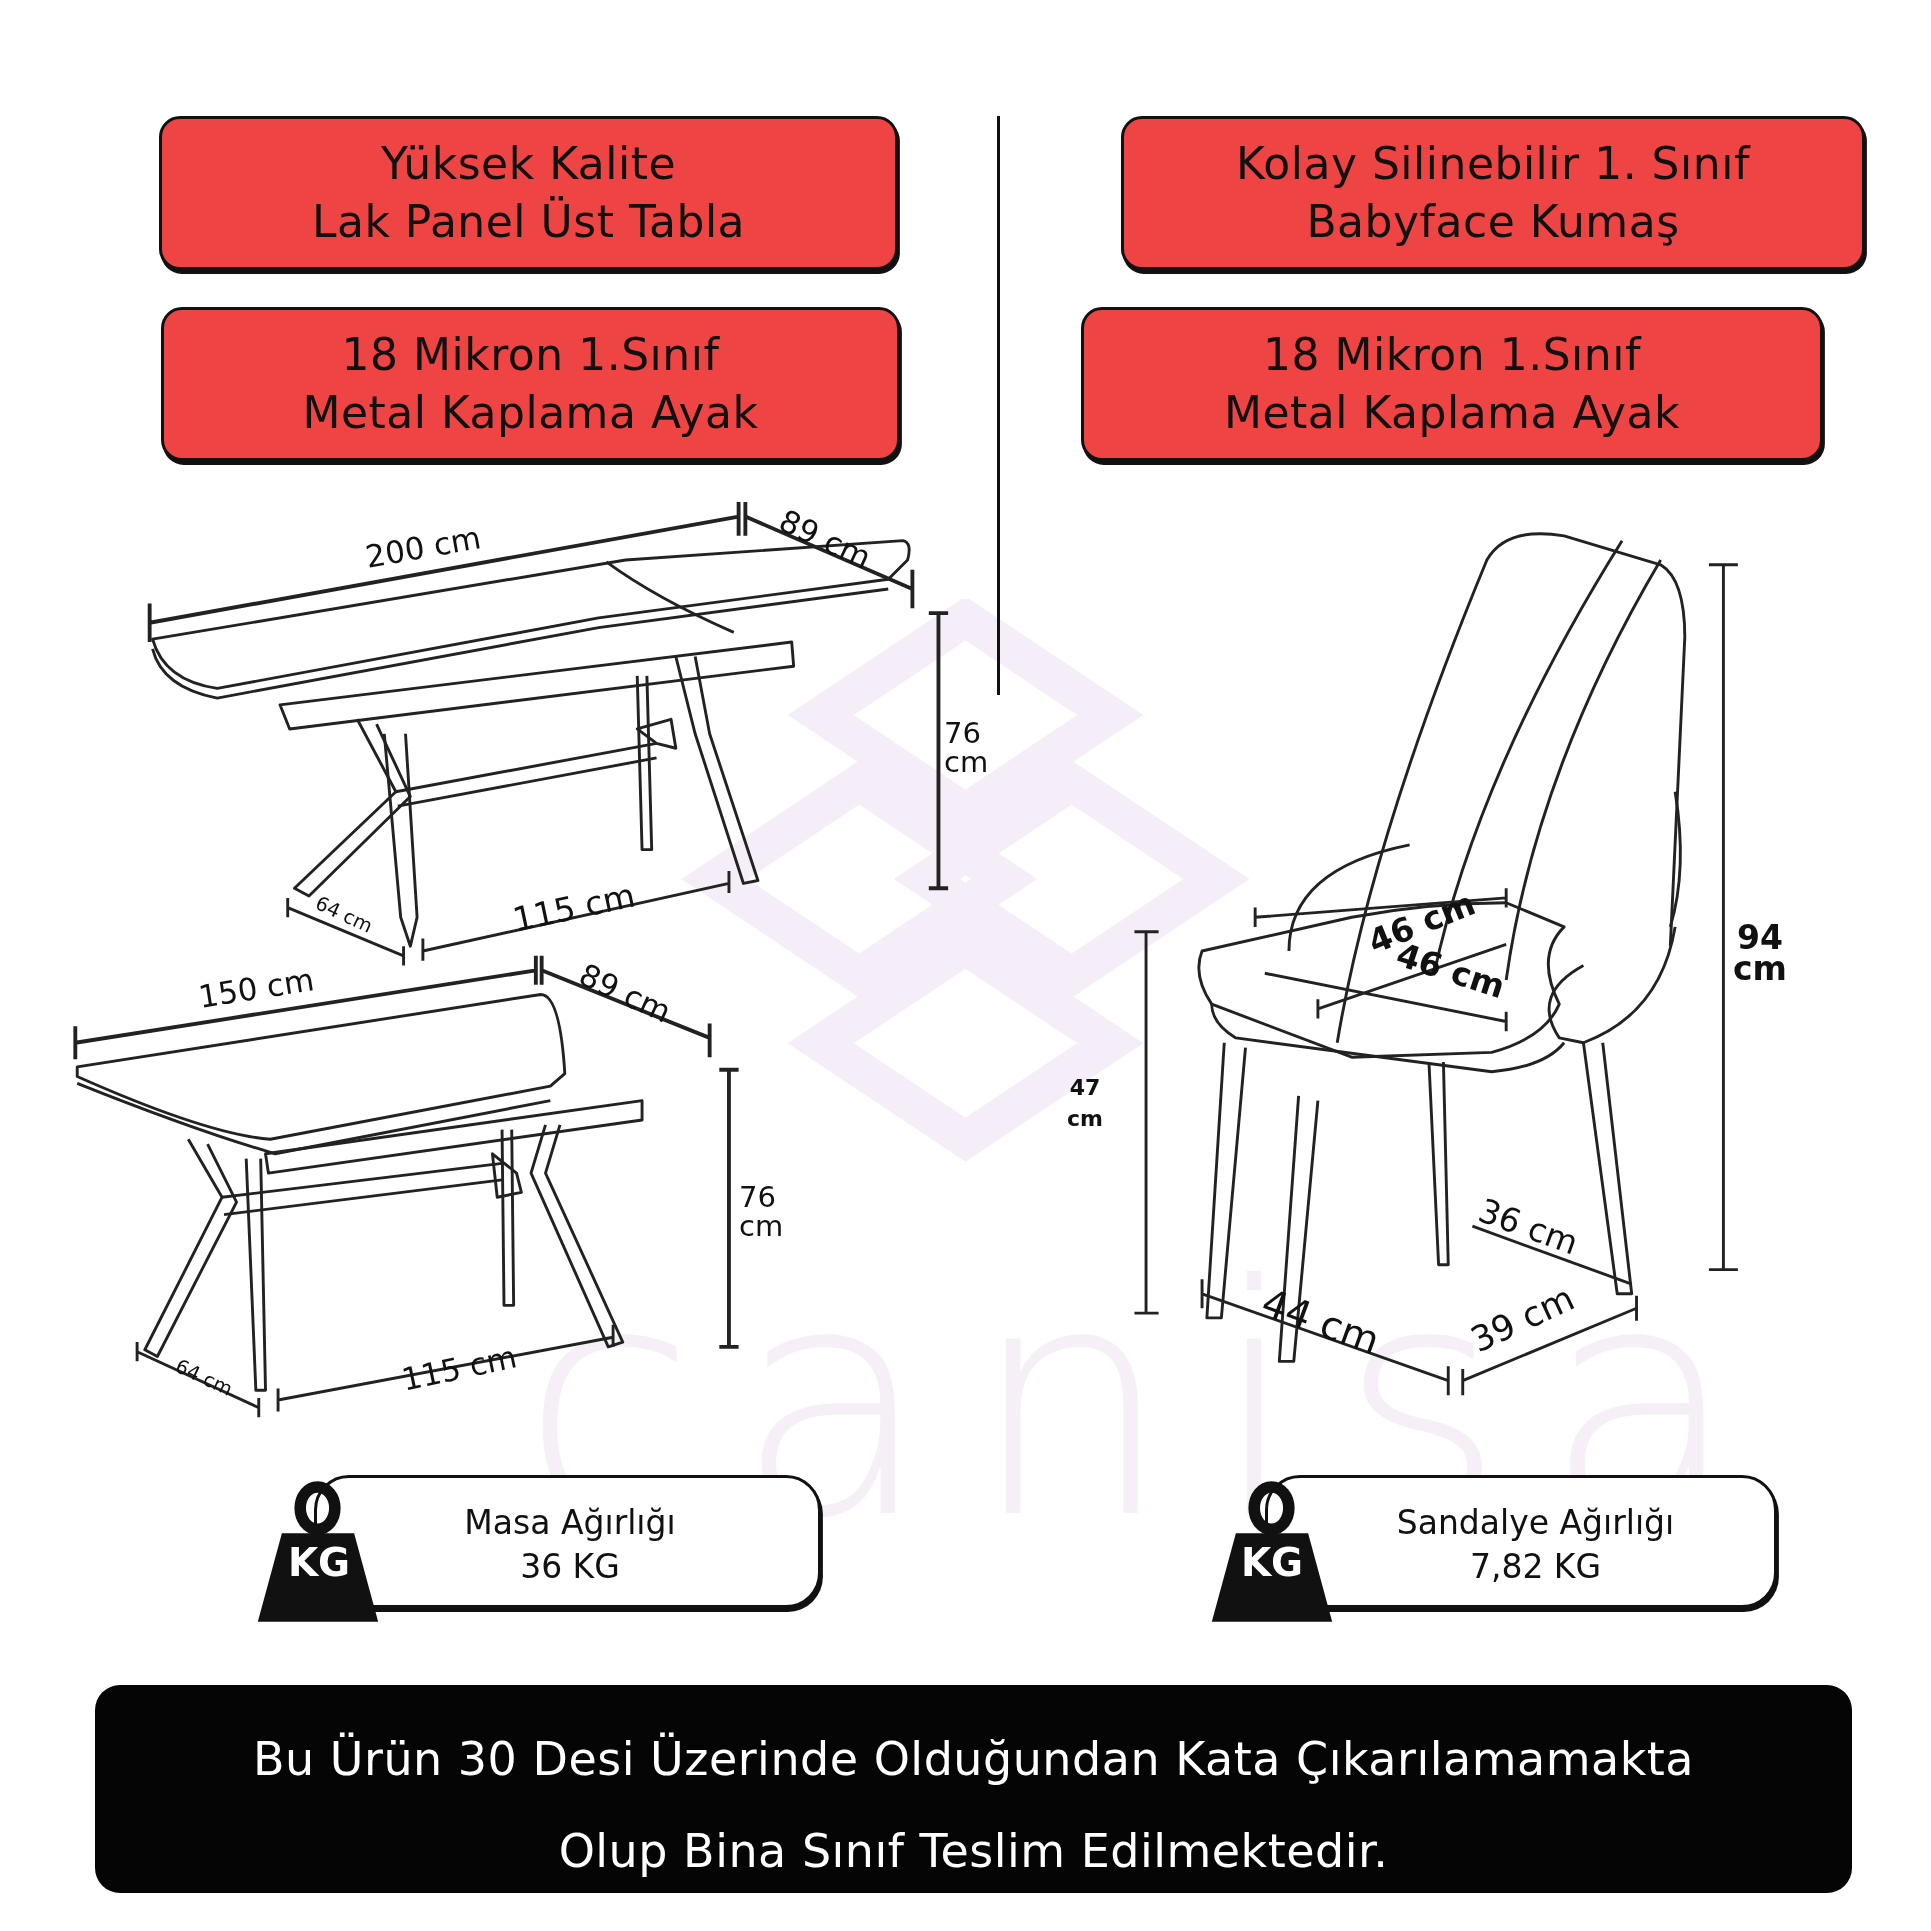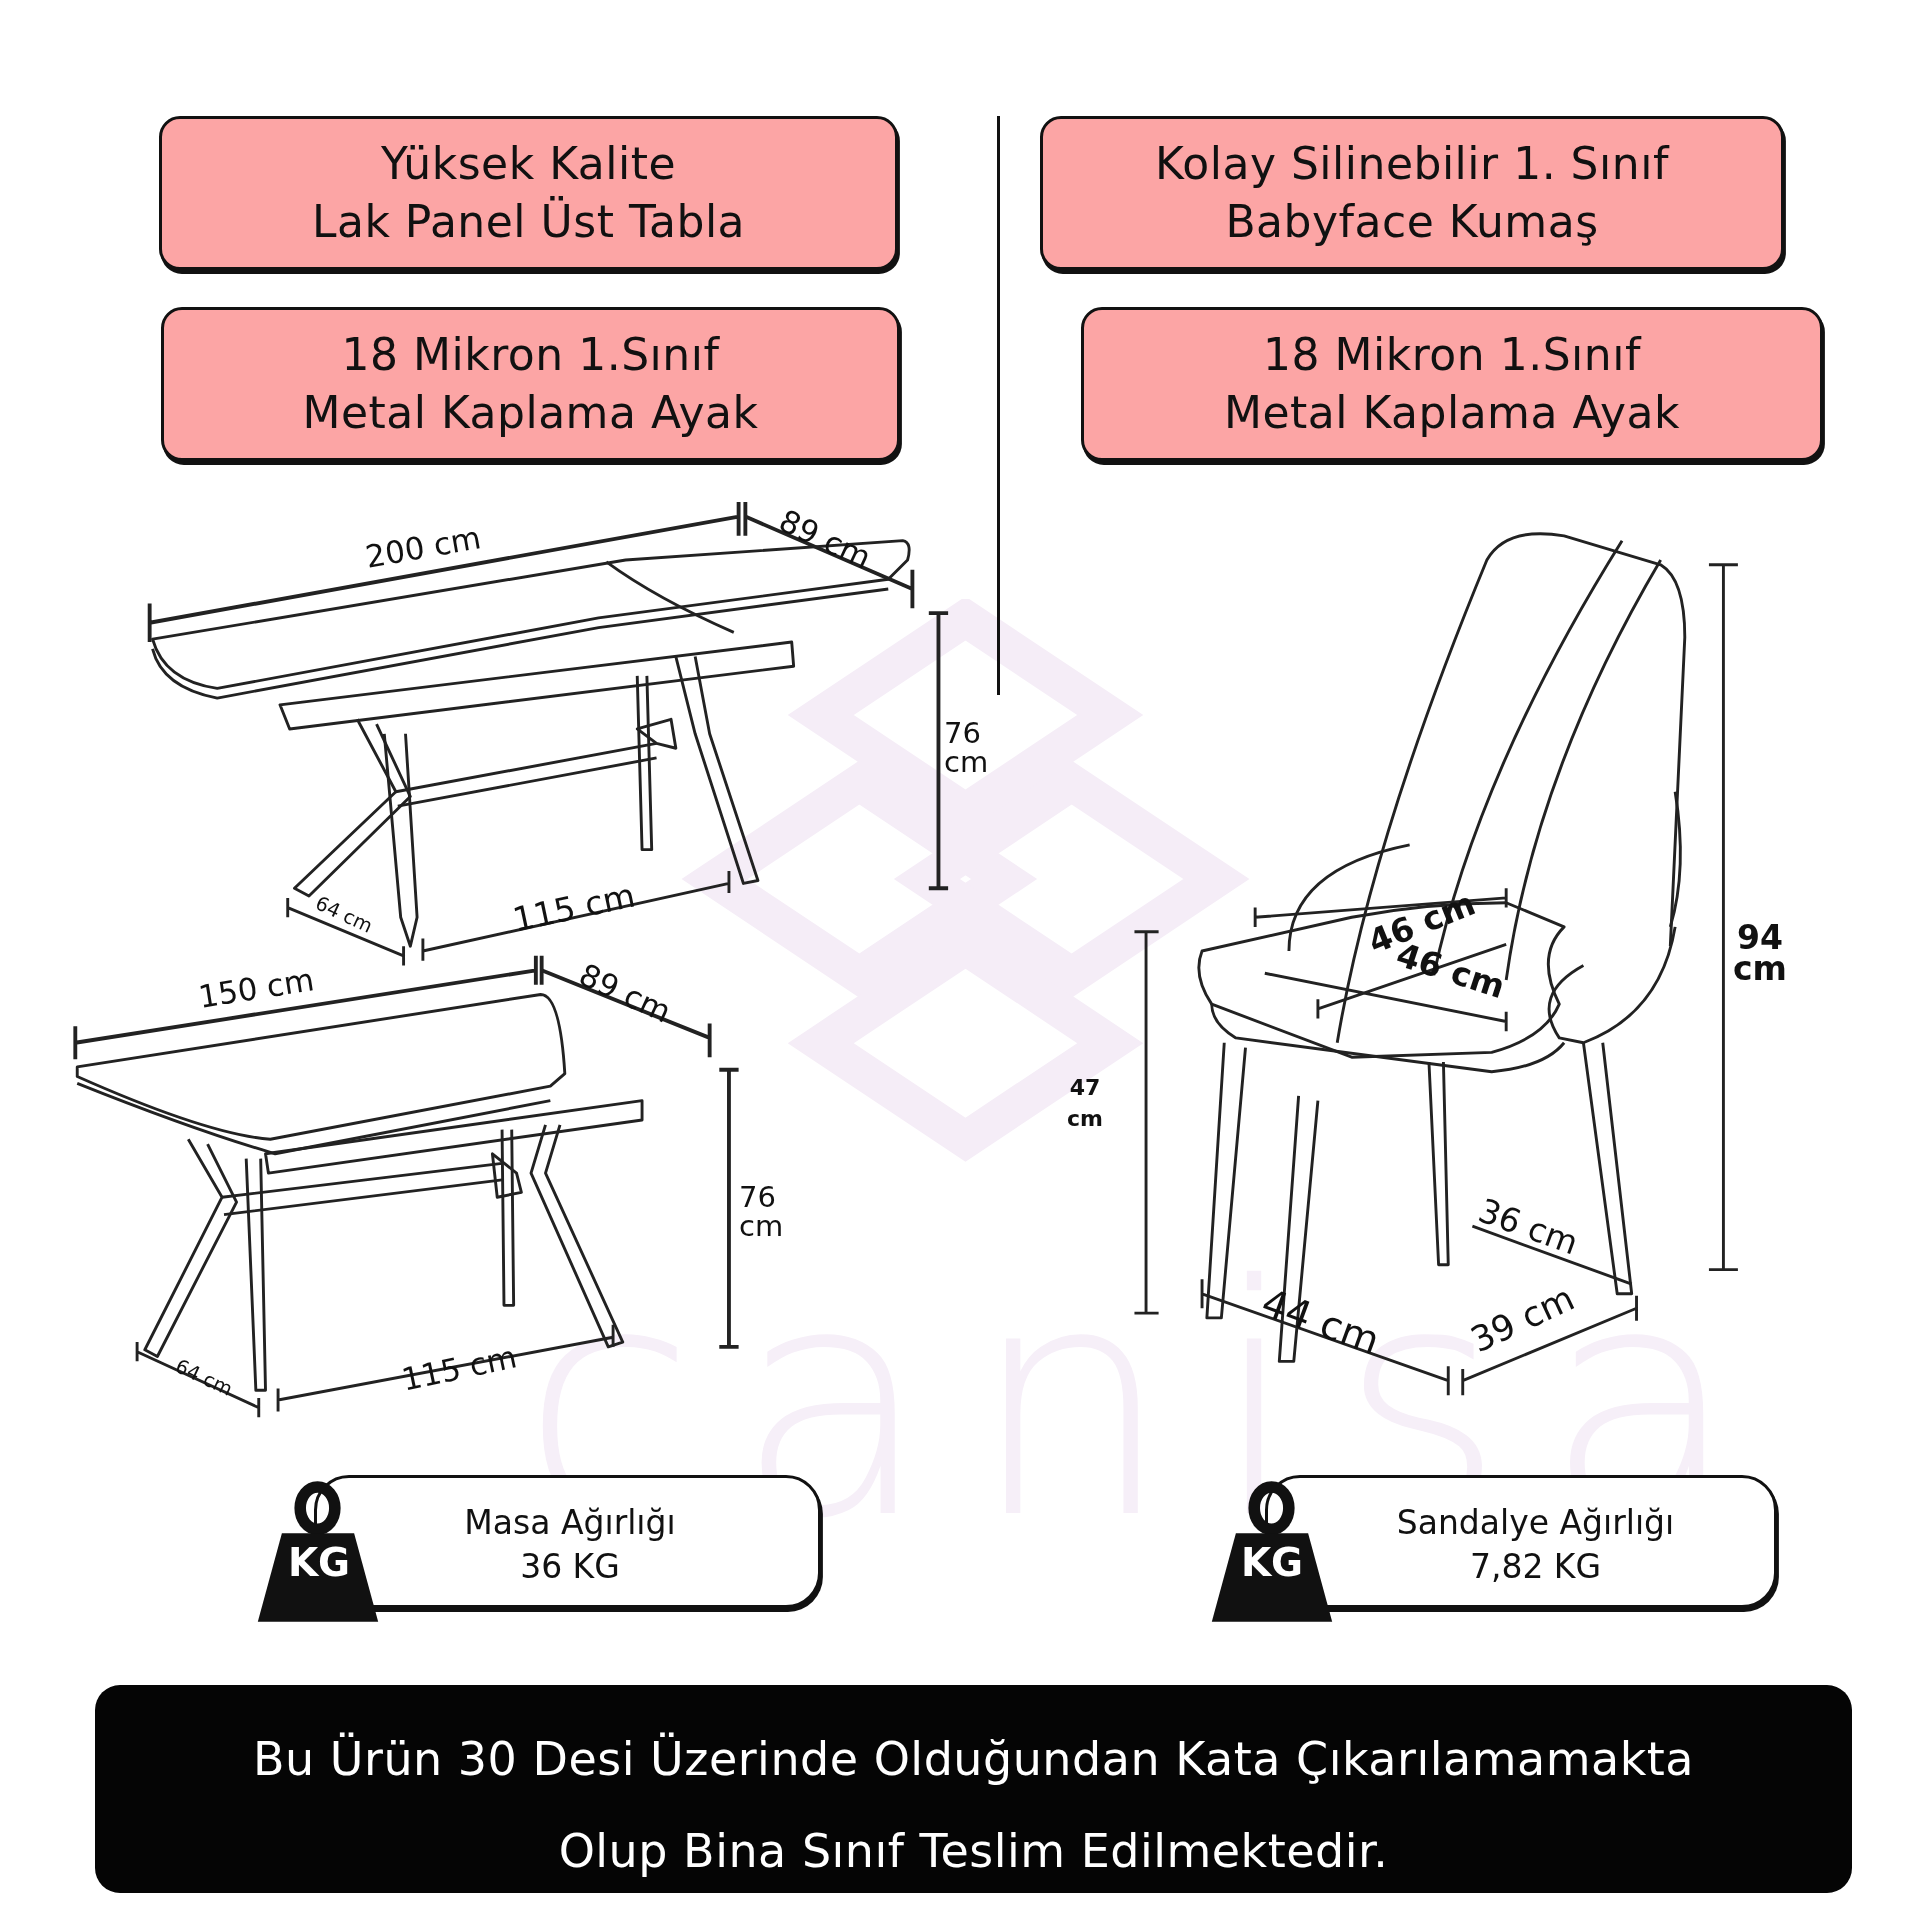--- a/index.html
+++ b/index.html
@@ -1,19 +1,19 @@
 <!DOCTYPE html>
 <html><head>
 <meta charset="utf-8">
 <style>
   html, body { margin:0; padding:0; background:#ffffff; }
   body { width:1931px; height:1931px; position:relative; overflow:hidden;
          font-family:"DejaVu Sans","Liberation Sans",sans-serif; color:#111; }
   .abs { position:absolute; }
-  .box { position:absolute; border:3.9px solid #111; border-radius:21px; background:#fca5a5;
+  .box { position:absolute; border:3.9px solid #111; border-radius:21px; background:#ef4444;
          display:flex; flex-direction:column; align-items:center; justify-content:center;
          box-shadow:1.9px 3.9px 0 #111; box-sizing:border-box; }
   .box .line { font-size:44px; line-height:58px; letter-spacing:0.5px; color:#111; white-space:nowrap; }
   .divider { position:absolute; left:997px; top:116px; width:2.9px; height:579px; background:#111; }
   .watermark { position:absolute; z-index:0; pointer-events:none; }
   .wm-text { position:absolute; left:521px; top:1217px; font-size:319px; letter-spacing:39px;
              color:#f6eff8; font-family:"DejaVu Sans", sans-serif; font-weight:300; }
   svg.drawing { position:absolute; z-index:1; overflow:visible; }
   .dim { position:absolute; z-index:2; color:#111; white-space:nowrap; font-family:"DejaVu Sans", sans-serif; }
   .dim-bold { font-weight:bold; }
@@ -41,21 +41,21 @@
 </div>
 
 <div class="box" style="left:159px;top:116px;width:739px;height:154px">
   <div class="line">Yüksek Kalite</div>
   <div class="line">Lak Panel Üst Tabla</div>
 </div>
 <div class="box" style="left:161px;top:307px;width:739px;height:154px">
   <div class="line">18 Mikron 1.Sınıf</div>
   <div class="line">Metal Kaplama Ayak</div>
 </div>
-<div class="box" style="left:1040px;top:116px;width:744px;height:154px">
+<div class="box" style="left:1121px;top:116px;width:744px;height:154px">
   <div class="line">Kolay Silinebilir 1. Sınıf</div>
   <div class="line">Babyface Kumaş</div>
 </div>
 <div class="box" style="left:1081px;top:307px;width:742px;height:154px">
   <div class="line">18 Mikron 1.Sınıf</div>
   <div class="line">Metal Kaplama Ayak</div>
 </div>
 
 <div class="divider"></div>
 

